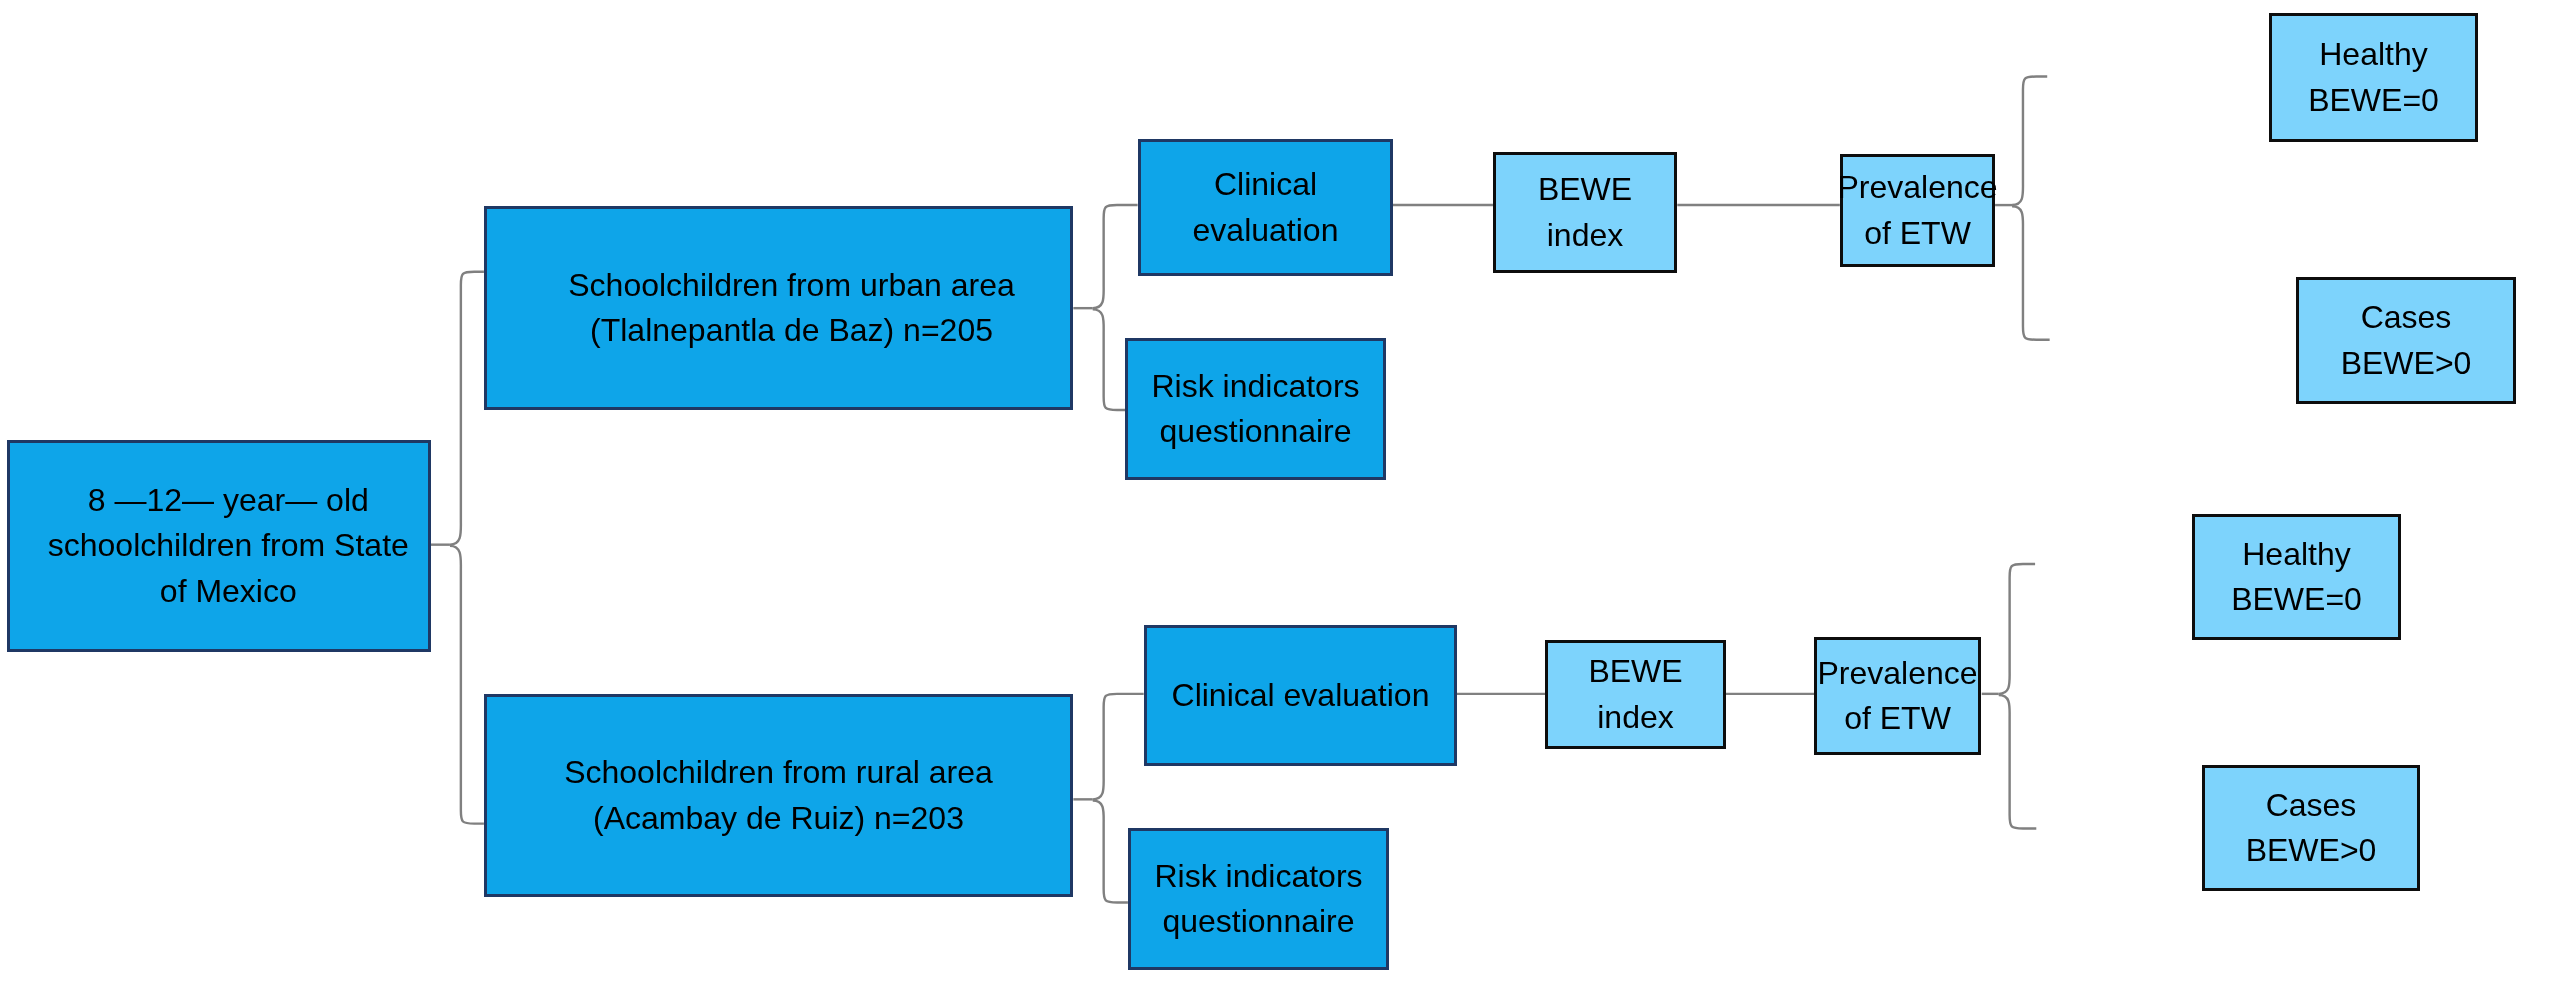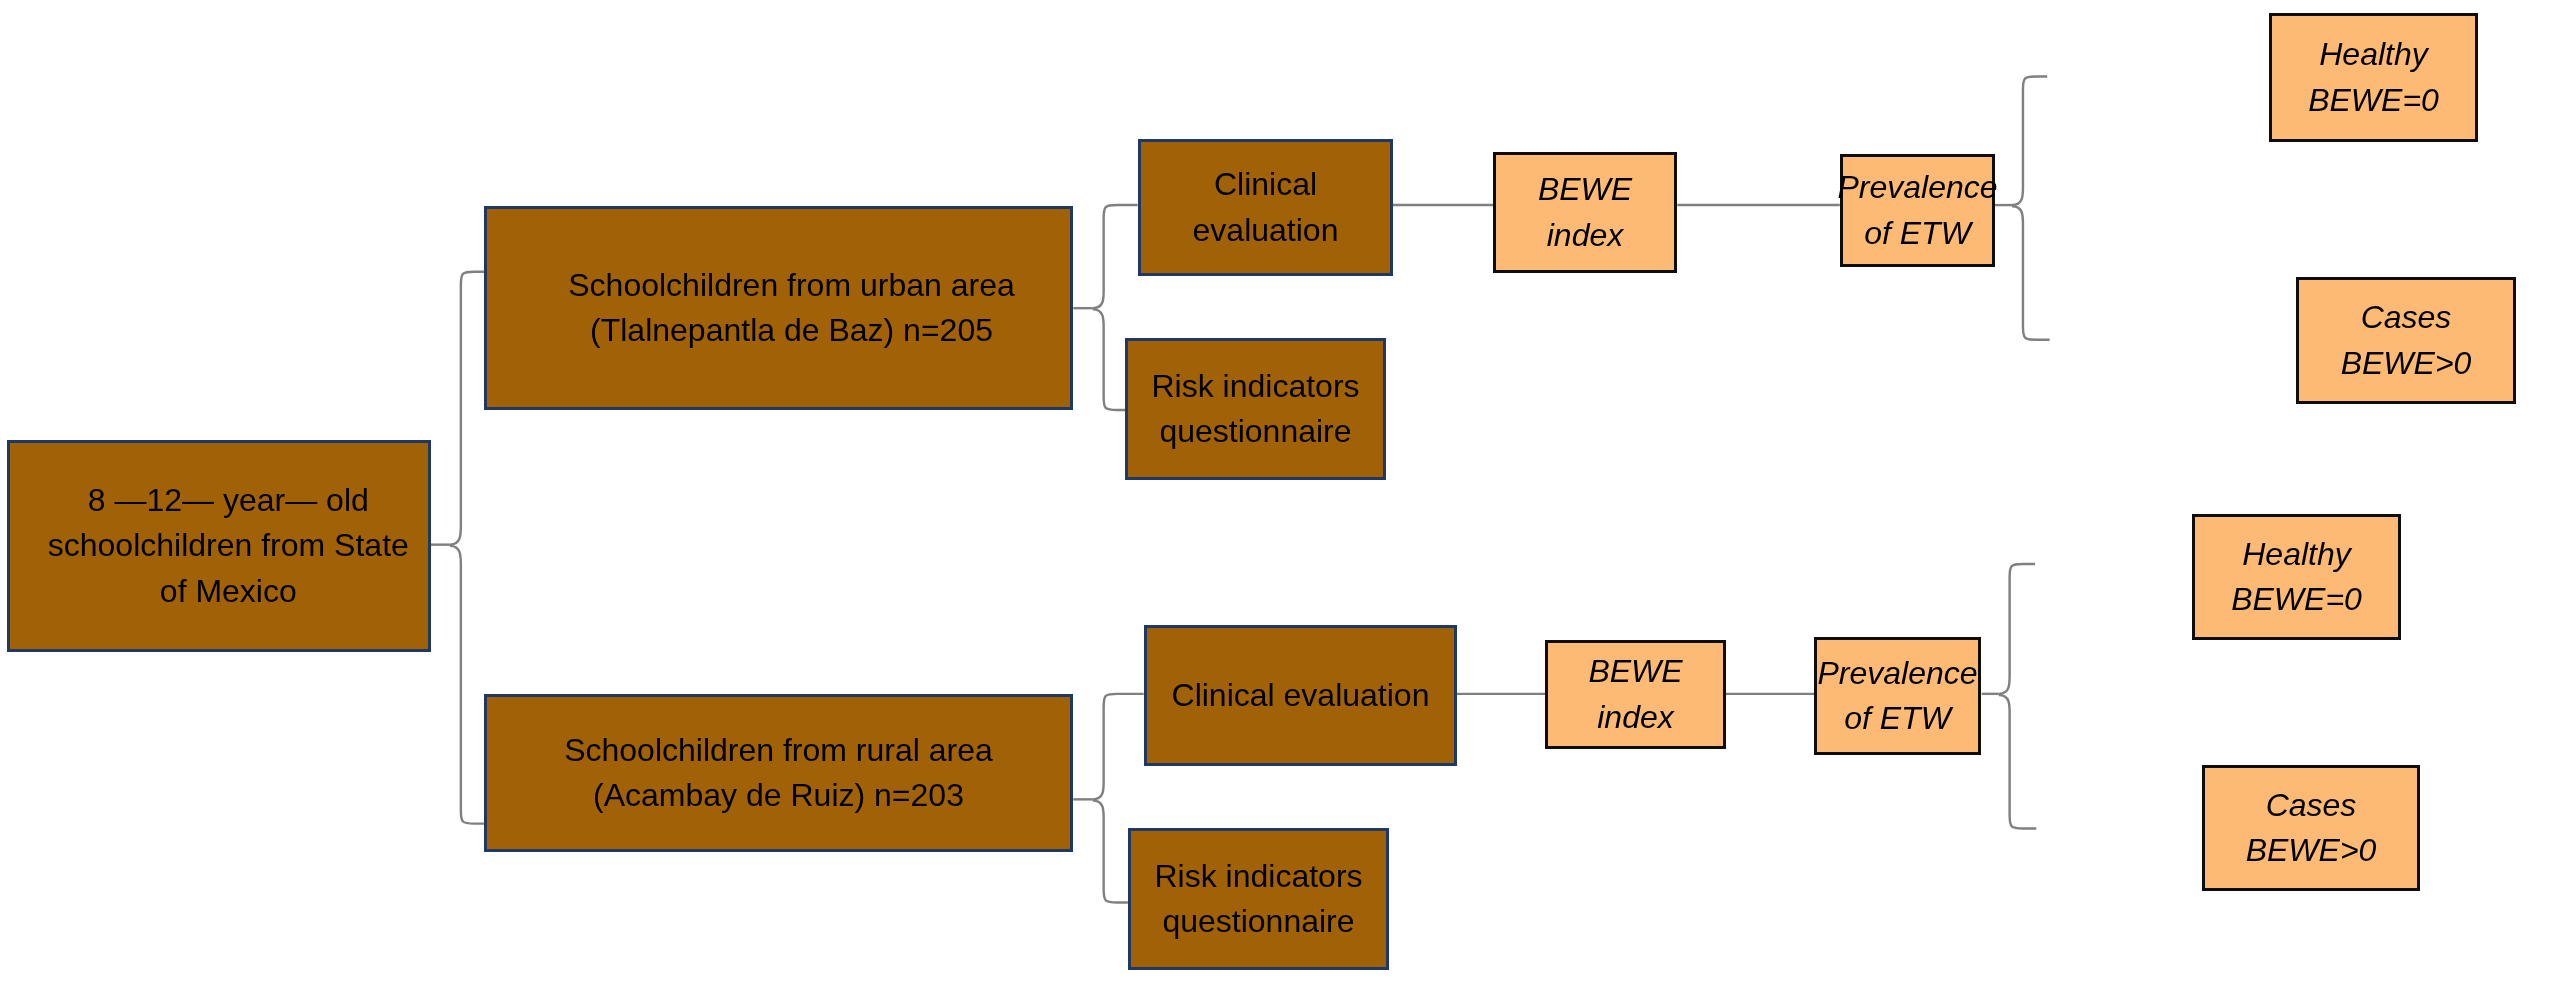--- a/index.html
+++ b/index.html
@@ -24,26 +24,25 @@
     justify-content: center;
     text-align: center;
     background: #fdfdfd;
     color: #000000;
     line-height: 1.42;
     white-space: pre-line;
     padding: 2.4px 6px;
   }
   .node.navy {
     border: 3px solid #1f3864;
-    background: #a16207;
+    background: #0ea5e9;
   }
   .node.black {
     border: 3.6px solid #0d0d0d;
-    background: #fdba74;
-    font-style: italic;
+    background: #7dd3fc;
   }
   .f-lg { font-size: 32px; }
 
   svg.links {
     position: absolute;
     left: 0;
     top: 0;
     width: 2576px;
     height: 982px;
     pointer-events: none;
@@ -99,21 +98,21 @@
   <div class="node navy f-lg" style="left:1125px; top:338px; width:261px; height:142px;">Risk indicators questionnaire</div>
 
   <div class="node black f-lg" style="left:1493px; top:152px; width:184px; height:121px;">BEWE index</div>
 
   <div class="node black f-lg" style="left:1840px; top:154px; width:155px; height:113px;">Prevalence of ETW</div>
 
   <div class="node black f-lg" style="left:2269px; top:13.3px; width:209px; height:129px;">Healthy BEWE=0</div>
 
   <div class="node black f-lg" style="left:2296px; top:277px; width:220px; height:127px;">Cases BEWE&gt;0</div>
 
-  <div class="node navy f-lg" style="left:484px; top:694px; width:589px; height:158px;">Schoolchildren from rural area (Acambay de Ruiz) n=203</div>
+  <div class="node navy f-lg" style="left:484px; top:694px; width:589px; height:203px;">Schoolchildren from rural area (Acambay de Ruiz) n=203</div>
 
   <div class="node navy f-lg" style="left:1144px; top:625px; width:313px; height:141px;">Clinical evaluation</div>
 
   <div class="node navy f-lg" style="left:1128px; top:828px; width:261px; height:142px;">Risk indicators questionnaire</div>
 
   <div class="node black f-lg" style="left:1545px; top:640px; width:181px; height:109px;">BEWE index</div>
 
   <div class="node black f-lg" style="left:1814px; top:637px; width:167px; height:118px;">Prevalence of ETW</div>
 
   <div class="node black f-lg" style="left:2192px; top:514px; width:209px; height:126px;">Healthy BEWE=0</div>

